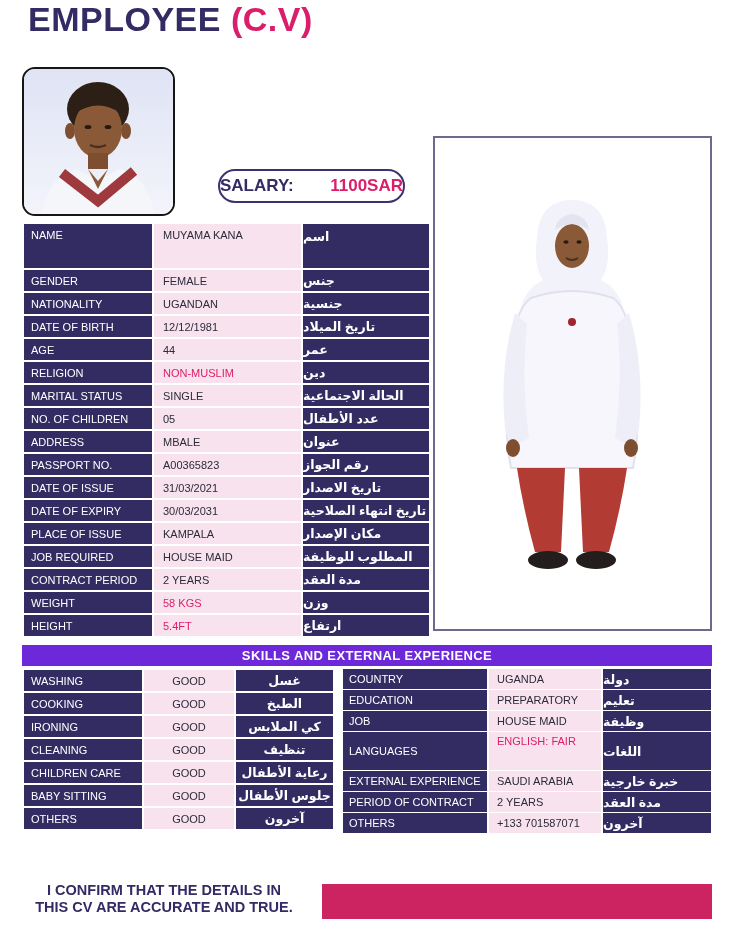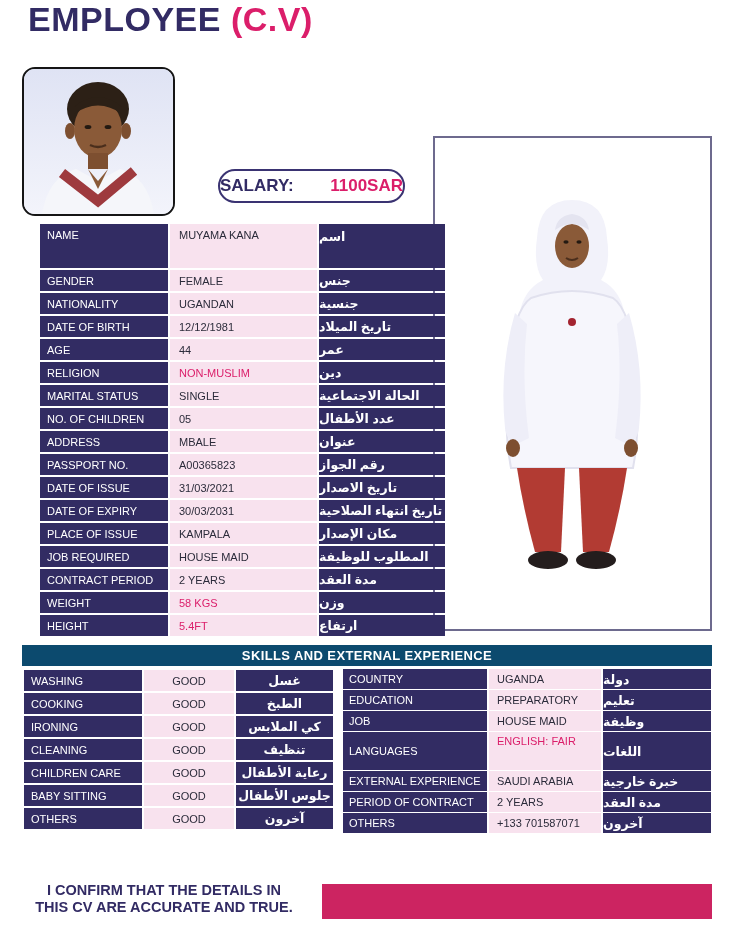--- a/index.html
+++ b/index.html
@@ -23,30 +23,30 @@
   .fullbody { position:absolute; left:433px; top:136px; width:279px; height:495px; border:2px solid #6d6a8e; background:#fff; }
 
   
   .row { display:flex; }
   .cell { overflow:hidden; white-space:nowrap; }
   .dark { background:#322c63; color:#ffffff; }
   .lite { background:#f8e2ee; color:#2b2b3a; }
   .accent-text { color:#db1e6a !important; }
 
   
-  .ptable { position:absolute; left:40px; top:224px; width:461px; }
+  .ptable { position:absolute; left:24px; top:224px; width:461px; }
   .ptable .row { margin-bottom:2px; }
   .ptable .cl { width:128px; margin-right:2px; font-size:11px; display:flex; align-items:center; padding-left:7px; }
   .ptable .cv { width:147px; margin-right:2px; font-size:11px; display:flex; align-items:center; padding-left:9px; }
   .ptable .ca { width:126px; font-size:12.5px; font-weight:bold; display:flex; align-items:center; justify-content:flex-end; padding-right:9px; direction:rtl; }
   .ptable .row.h21 > div { height:21px; }
   .ptable .row.h44 > div { height:44px; align-items:flex-start; padding-top:5px; }
 
   
-  .skillshdr { position:absolute; left:22px; top:645px; width:690px; height:21px; background:#0c4a6e; color:#fff; font-size:13px; font-weight:bold; letter-spacing:0.4px; display:flex; align-items:center; justify-content:center; }
+  .skillshdr { position:absolute; left:22px; top:645px; width:690px; height:21px; background:#6d28d9; color:#fff; font-size:13px; font-weight:bold; letter-spacing:0.4px; display:flex; align-items:center; justify-content:center; }
 
   
   .stable { position:absolute; left:24px; top:670px; width:349px; }
   .stable .row { margin-bottom:2px; }
   .stable .cl { width:118px; margin-right:2px; font-size:11px; display:flex; align-items:center; padding-left:7px; height:21px; }
   .stable .cv { width:90px; margin-right:2px; font-size:11px; display:flex; align-items:center; justify-content:center; height:21px; }
   .stable .ca { width:97px; font-size:12.5px; font-weight:bold; display:flex; align-items:center; justify-content:center; height:21px; direction:rtl; }
 
   
   .dtable { position:absolute; left:343px; top:669px; width:368px; }

